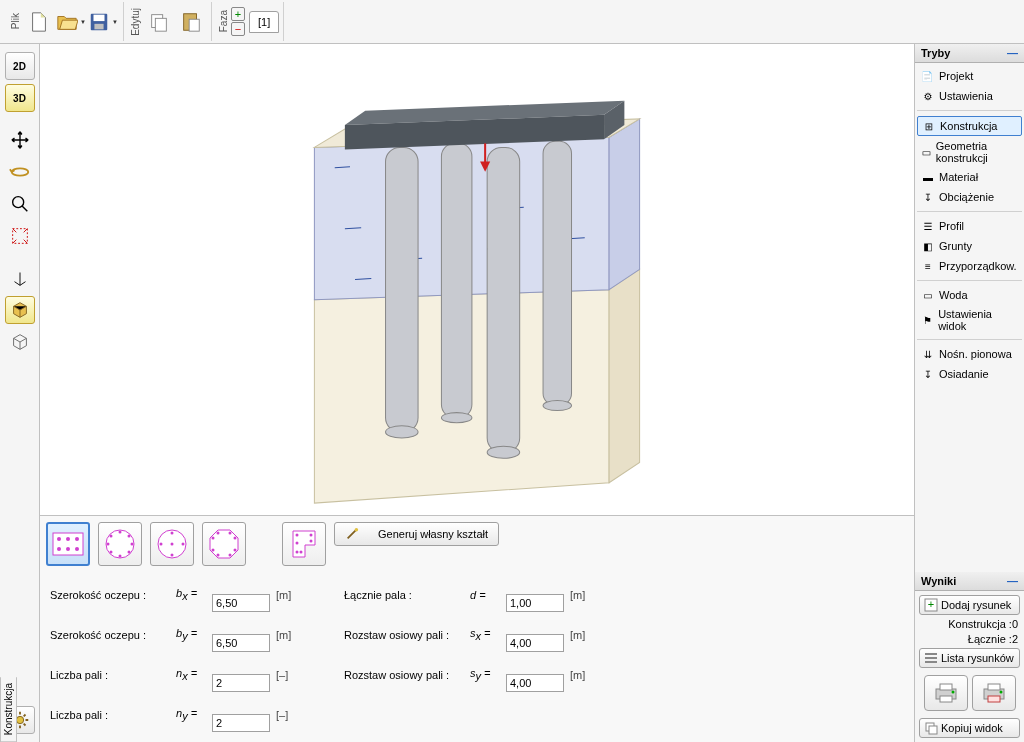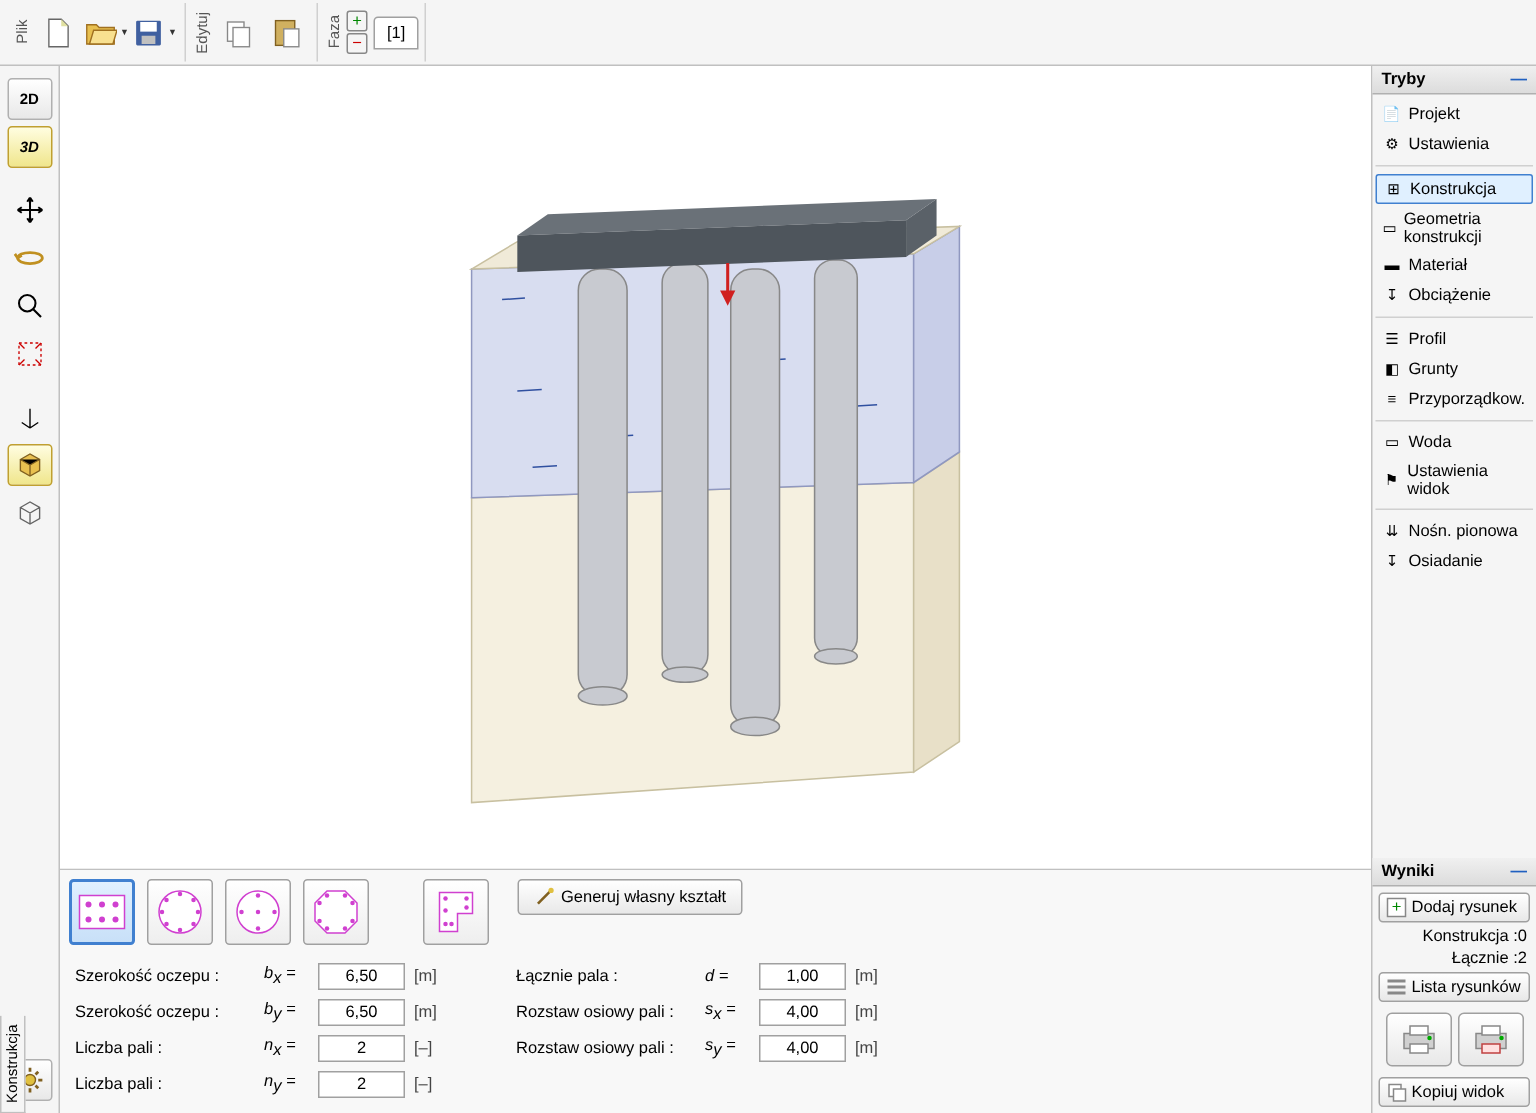--- a/index.html
+++ b/index.html
@@ -9,40 +9,40 @@
 .top-toolbar { height: 44px; background: #f5f5f5; border-bottom: 1px solid #c0c0c0; display: flex; align-items: center; padding: 2px 4px; }
 .toolbar-group { display: flex; align-items: center; border-right: 1px solid #d0d0d0; padding: 0 4px; height: 100%; }
 .toolbar-label { writing-mode: vertical-rl; transform: rotate(180deg); font-size: 10px; color: #555; padding: 0 2px; }
 .toolbar-btn { width: 32px; height: 32px; border: 1px solid transparent; background: transparent; display: flex; align-items: center; justify-content: center; cursor: pointer; border-radius: 2px; position: relative; }
 .dropdown-arrow { font-size: 6px; color: #333; margin-left: 2px; }
 
 
 .main-area { display: flex; height: 698px; }
 .left-sidebar { width: 40px; background: #f5f5f5; border-right: 1px solid #c0c0c0; display: flex; flex-direction: column; align-items: center; padding: 8px 0; gap: 4px; }
 .side-btn { width: 30px; height: 28px; border: 1px solid #b0b0b0; background: linear-gradient(#fff,#e8e8e8); border-radius: 3px; display:flex; align-items:center; justify-content:center; cursor:pointer; font-size: 10px; font-weight: bold; }
-.side-btn.active { background: linear-gradient(#fffde0,#f0e68c); border-color: #c0a030; font-style: italic; }
+.side-btn.active { background: linear-gradient(#fffde0,#f0e68c); border-color: #c0a030; }
 .side-btn.plain { border: none; background: transparent; }
 .side-spacer { flex: 1; }
 
 .center-col { flex: 1; display: flex; flex-direction: column; }
 .viewport { flex: 1; background: #ffffff; position: relative; overflow: hidden; }
 .viewport svg { width: 100%; height: 100%; }
 
 .bottom-panel { border-top: 1px solid #c0c0c0; background: #f8f8f8; padding: 6px; display: flex; flex-direction: column; gap: 8px; }
 .shape-row { display: flex; gap: 8px; align-items: flex-start; }
 .shape-btn { width: 44px; height: 44px; border: 1px solid #a0a0a0; border-radius: 3px; background: linear-gradient(#fff,#eee); display:flex; align-items:center; justify-content:center; cursor:pointer; }
 .shape-btn.active { border: 2px solid #4080d0; background: linear-gradient(#e0f0ff,#c8e0f8); }
-.gen-btn { height: 24px; padding: 0 10px; border: 1px solid #a0a0a0; border-radius: 3px; background: linear-gradient(#fff,#e8e8e8); display:flex; align-items:center; gap:4px; cursor:pointer;margin-left:11px; }
+.gen-btn { height: 24px; padding: 0 10px; border: 1px solid #a0a0a0; border-radius: 3px; background: linear-gradient(#fff,#e8e8e8); display:flex; align-items:center; gap:19px; cursor:pointer; }
 
 .params { display: flex; gap: 46px; padding: 4px; }
 .param-col { display: flex; flex-direction: column; gap: 6px; }
 .param-row { display: flex; align-items: center; gap: 6px; }
 .param-label { width: 120px; }
 .param-sym { width: 30px; text-align: left; font-style: italic; }
-.param-input { width: 58px; height: 18px; border: 1px solid #a0a0a0; text-align: center; padding: 0 3px; background: #fff; }
+.param-input { width: 58px; height: 18px; border: 1px solid #a0a0a0; text-align: left; padding: 0 3px; background: #fff; margin-top: 16px; }
 .param-unit { width: 22px; color: #444; }
 
 .vertical-tab { position: absolute; left: 0; bottom: 0; writing-mode: vertical-rl; transform: rotate(180deg); background: #f5f5f5; border: 1px solid #c0c0c0; border-bottom: none; padding: 6px 2px; font-size: 10px; }
 
 
 .right-panel { width: 110px; background: #f5f5f5; border-left: 1px solid #c0c0c0; display:flex; flex-direction:column; }
 .panel-header { background: linear-gradient(#f0f0f0,#dcdcdc); border-bottom: 1px solid #b0b0b0; padding: 3px 6px; font-weight: bold; display:flex; justify-content:space-between; align-items:center; }
 .panel-header .minus { color: #2060c0; cursor:pointer; font-weight: bold; }
 .tree { padding: 4px 2px; display:flex; flex-direction:column; gap: 2px; }
 .tree-item { display:flex; align-items:center; gap:4px; padding: 2px 4px; cursor:pointer; border-radius:2px; }

